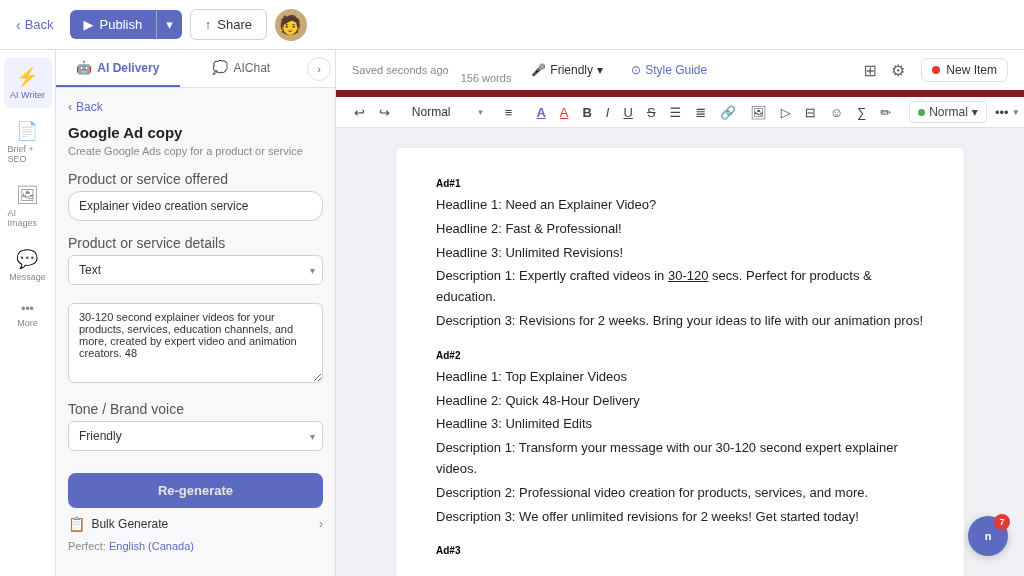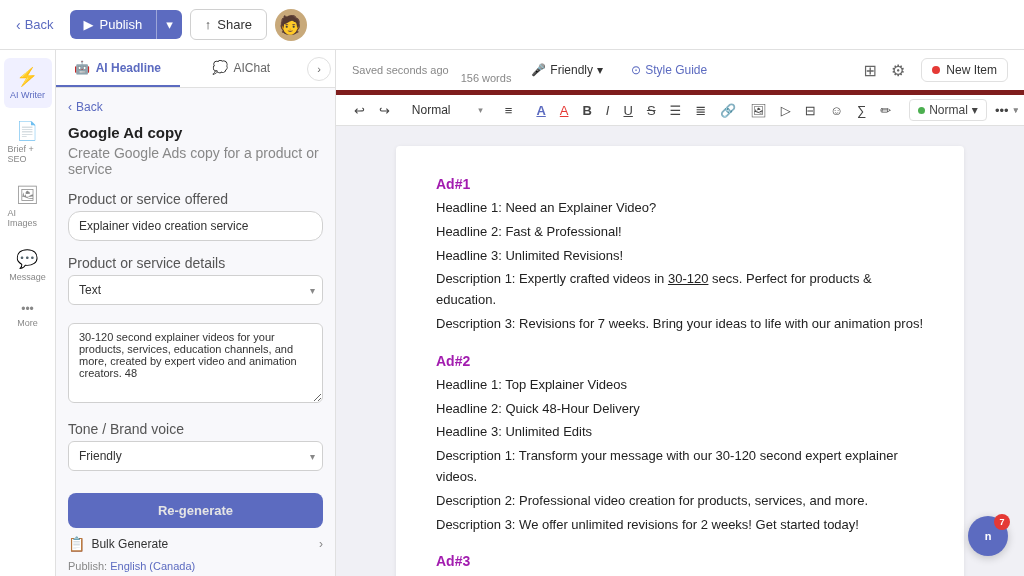--- a/index.html
+++ b/index.html
@@ -64,21 +64,21 @@
       display: flex; align-items: center; justify-content: center; gap: 5px;
       color: #666; border-bottom: 2px solid transparent;
     }
     .panel-tab.active { color: #5c6bc0; border-bottom: 2px solid #5c6bc0; font-weight: 600; }
     .panel-tab .tab-icon { font-size: 13px; }
     .panel-collapse { width: 24px; height: 24px; background: #fff; border: 1px solid #e0e0e0; border-radius: 50%; cursor: pointer; display: flex; align-items: center; justify-content: center; font-size: 11px; color: #666; margin: auto 4px; }
 
     .panel-content { flex: 1; overflow-y: auto; padding: 12px; }
     .panel-back { display: flex; align-items: center; gap: 4px; font-size: 12px; color: #5c6bc0; cursor: pointer; margin-bottom: 10px; }
     .panel-heading { font-size: 15px; font-weight: 700; color: #222; margin-bottom: 4px; }
-    .panel-subtext { font-size: 14px; color: #888; margin-bottom: 14px; }
+    .panel-subtext { font-size: 11px; color: #888; margin-bottom: 14px; }
 
     .form-group { margin-bottom: 14px; }
     .form-label { font-size: 14px; color: #555; font-weight: 500; margin-bottom: 4px; display: block; }
     .form-input {
       width: 100%; padding: 7px 10px; border: 1px solid #d0d0d0; border-radius: 12px;
       font-size: 12px; background: #fff; color: #333;
     }
     .form-select-wrapper { position: relative; }
     .form-select {
       width: 100%; padding: 7px 28px 7px 10px; border: 1px solid #d0d0d0; border-radius: 6px;
@@ -101,21 +101,21 @@
     .bulk-icon { font-size: 14px; color: #5c6bc0; }
     .bulk-arrow { margin-left: auto; font-size: 12px; color: #888; }
 
     .language-row { font-size: 11px; color: #888; }
     .language-link { color: #5c6bc0; cursor: pointer; }
 
     
     .editor-area { flex: 1; display: flex; flex-direction: column; background: #f0f0f5; overflow: hidden; }
 
     .editor-toolbar-top {
-      background: #fff; border-bottom: 5px solid #7f1d1d;
+      background: #fff; border-bottom: 7px solid #7f1d1d;
       padding: 6px 16px; display: flex; align-items: center; gap: 12px; font-size: 12px;
     }
     .saved-status { color: #888; font-size: 11px; }
     .word-count { color: #888; font-size: 11px; margin-top: 16px; }
     .tone-btn {
       display: flex; align-items: center; gap: 4px; color: #333; font-size: 12px;
       cursor: pointer; padding: 3px 8px; border-radius: 4px; border: none; background: transparent;
     }
     .style-guide-btn {
       display: flex; align-items: center; gap: 4px; color: #5c6bc0; font-size: 12px;
@@ -148,21 +148,21 @@
     .editing-badge {
       display: flex; align-items: center; gap: 4px; font-size: 12px; color: #444;
       padding: 3px 8px; border: 1px solid #e0e0e0; border-radius: 4px; cursor: pointer;
     }
     .editing-dot { width: 7px; height: 7px; background: #4caf50; border-radius: 50%; }
 
     
     .editor-scroll { flex: 1; overflow-y: auto; padding: 20px 60px; }
     .editor-doc { background: #fff; border-radius: 4px; padding: 30px 40px; min-height: 400px; box-shadow: 0 1px 4px rgba(0,0,0,0.08); }
     .ad-section { margin-bottom: 18px; }
-    .ad-section-title { font-weight: 700; font-size: 14px; color: #a21caf; margin-bottom: 6px; }
+    .ad-section-title { font-weight: 700; font-size: 10px; color: #000000; margin-bottom: 6px; }
     .ad-line { font-size: 13px; color: #222; margin-bottom: 3px; line-height: 1.6; }
     .ad-line .underline-text { text-decoration: underline; }
 
     
     .editor-scroll::-webkit-scrollbar { width: 6px; }
     .editor-scroll::-webkit-scrollbar-thumb { background: #ccc; border-radius: 3px; }
     .panel-content::-webkit-scrollbar { width: 4px; }
     .panel-content::-webkit-scrollbar-thumb { background: #ccc; border-radius: 3px; }
 
     
@@ -233,21 +233,21 @@
     <div class="icon-item">
       <span class="icon-sym" style="font-size:12px;">•••</span>
       <span>More</span>
     </div>
   </div>
 
   <div class="templates-panel">
     <div class="panel-tabs">
       <div class="panel-tab active">
         <span class="tab-icon">🤖</span>
-        <span>AI Headline</span>
+        <span>AI Delivery</span>
       </div>
       <div class="panel-tab">
         <span class="tab-icon">💭</span>
         <span>AIChat</span>
       </div>
       <button class="panel-collapse">
         <span>›</span>
       </button>
     </div>
 
@@ -288,21 +288,21 @@
 
       <button class="regenerate-btn">Re-generate</button>
 
       <div class="bulk-generate-row">
         <span class="bulk-icon">📋</span>
         <span>Bulk Generate</span>
         <span class="bulk-arrow">›</span>
       </div>
 
       <div class="language-row">
-        <span>Publish:</span>
+        <span>Perfect:</span>
         <span class="language-link">English (Canada)</span>
       </div>
     </div>
   </div>
 
   <div class="editor-area">
 
     <div class="editor-toolbar-top">
       <span class="saved-status">Saved seconds ago</span>
       <span class="word-count">156 words</span>
@@ -368,21 +368,21 @@
 
     <div class="editor-scroll">
       <div class="editor-doc">
 
         <div class="ad-section">
           <div class="ad-section-title">Ad#1</div>
           <div class="ad-line">Headline 1: Need an Explainer Video?</div>
           <div class="ad-line">Headline 2: Fast &amp; Professional!</div>
           <div class="ad-line">Headline 3: Unlimited Revisions!</div>
           <div class="ad-line">Description 1: Expertly crafted videos in <span class="underline-text">30-120</span> secs. Perfect for products &amp; education.</div>
-          <div class="ad-line">Description 3: Revisions for 7 weeks. Bring your ideas to life with our animation pros!</div>
+          <div class="ad-line">Description 3: Revisions for 2 weeks. Bring your ideas to life with our animation pros!</div>
         </div>
 
         <div class="ad-section">
           <div class="ad-section-title">Ad#2</div>
           <div class="ad-line">Headline 1: Top Explainer Videos</div>
           <div class="ad-line">Headline 2: Quick 48-Hour Delivery</div>
           <div class="ad-line">Headline 3: Unlimited Edits</div>
           <div class="ad-line">Description 1: Transform your message with our 30-120 second expert explainer videos.</div>
           <div class="ad-line">Description 2: Professional video creation for products, services, and more.</div>
           <div class="ad-line">Description 3: We offer unlimited revisions for 2 weeks! Get started today!</div>

